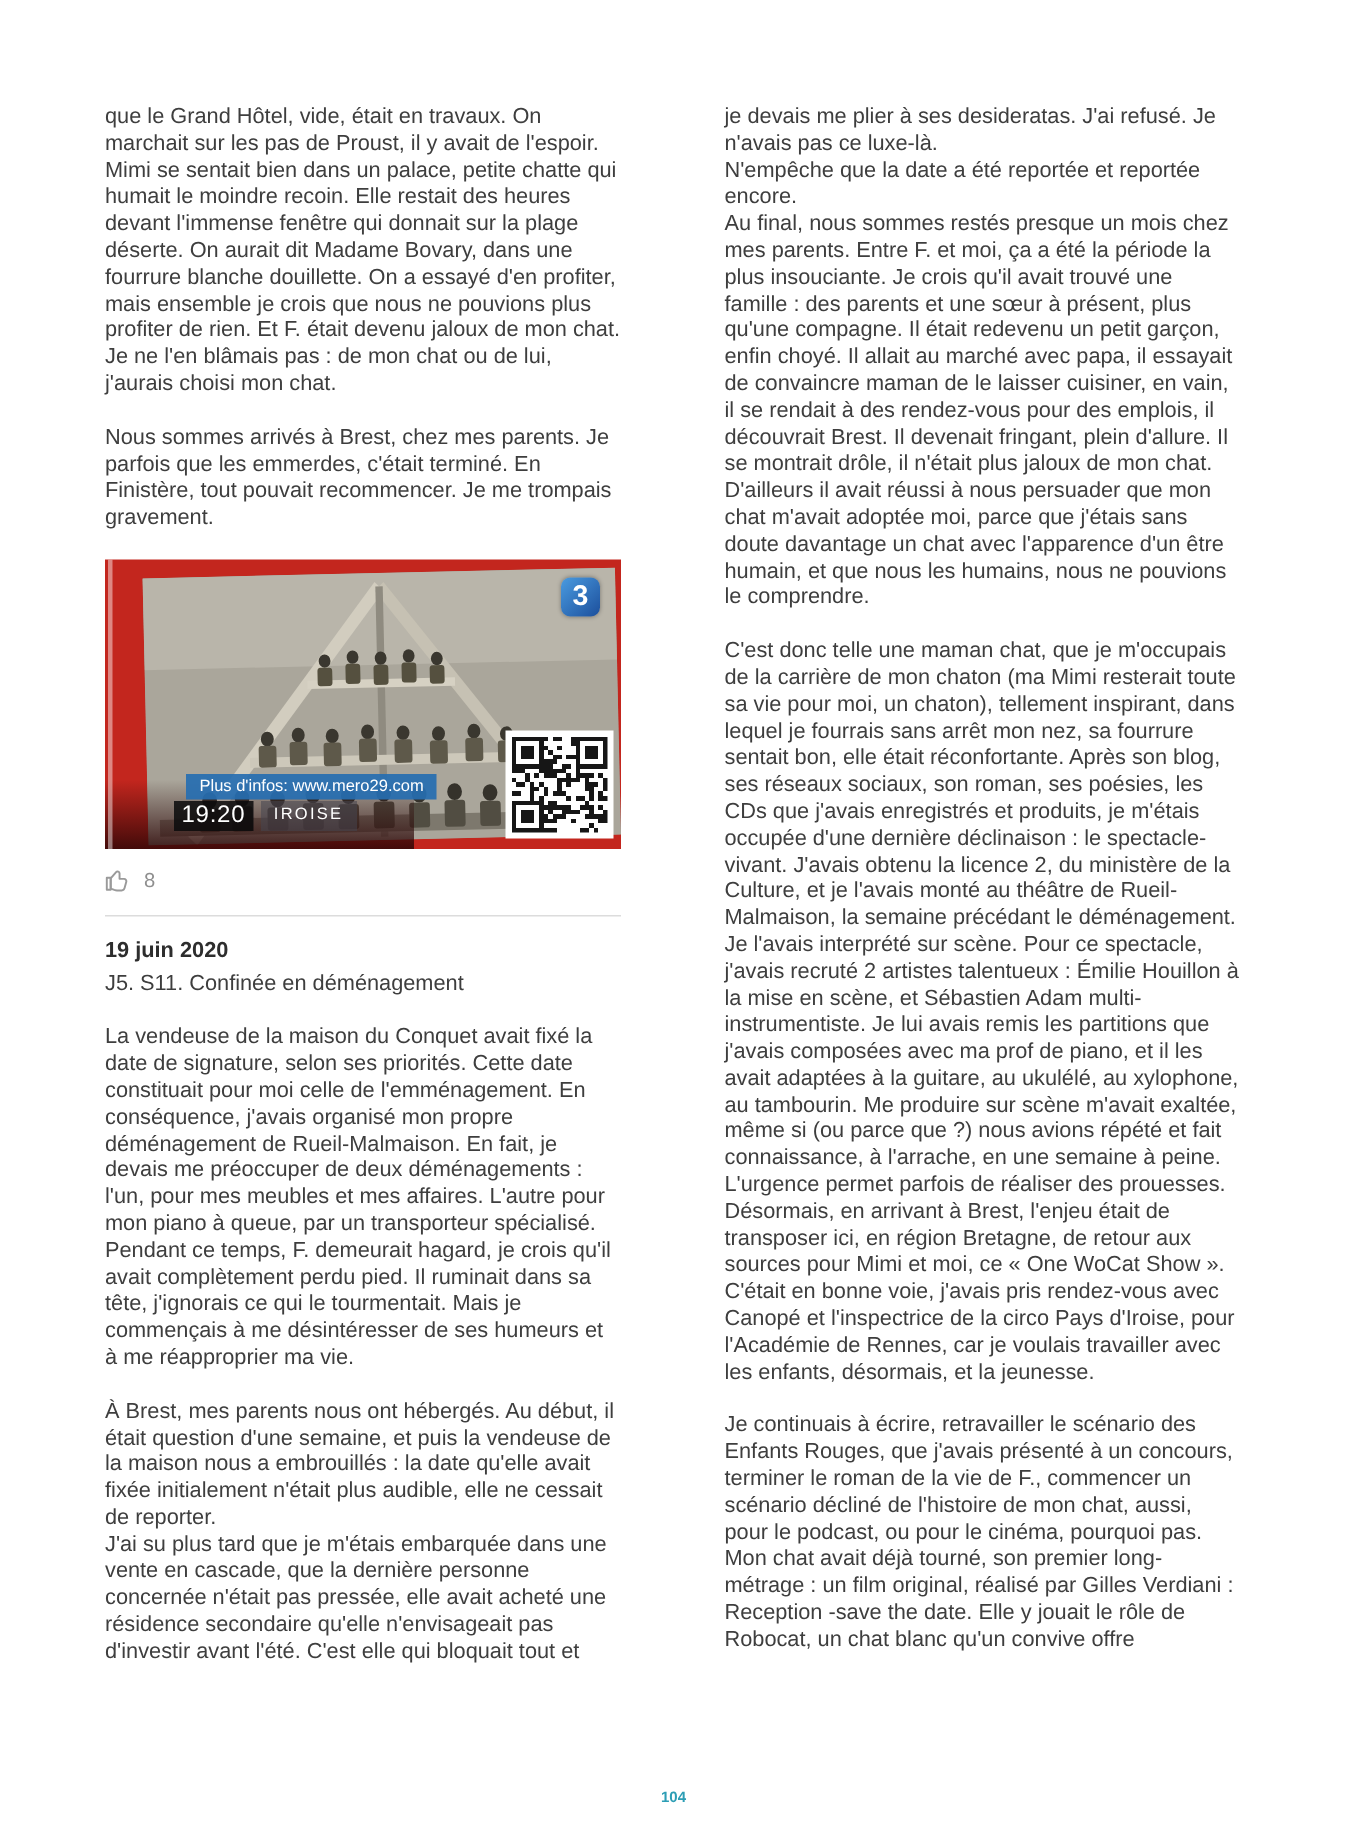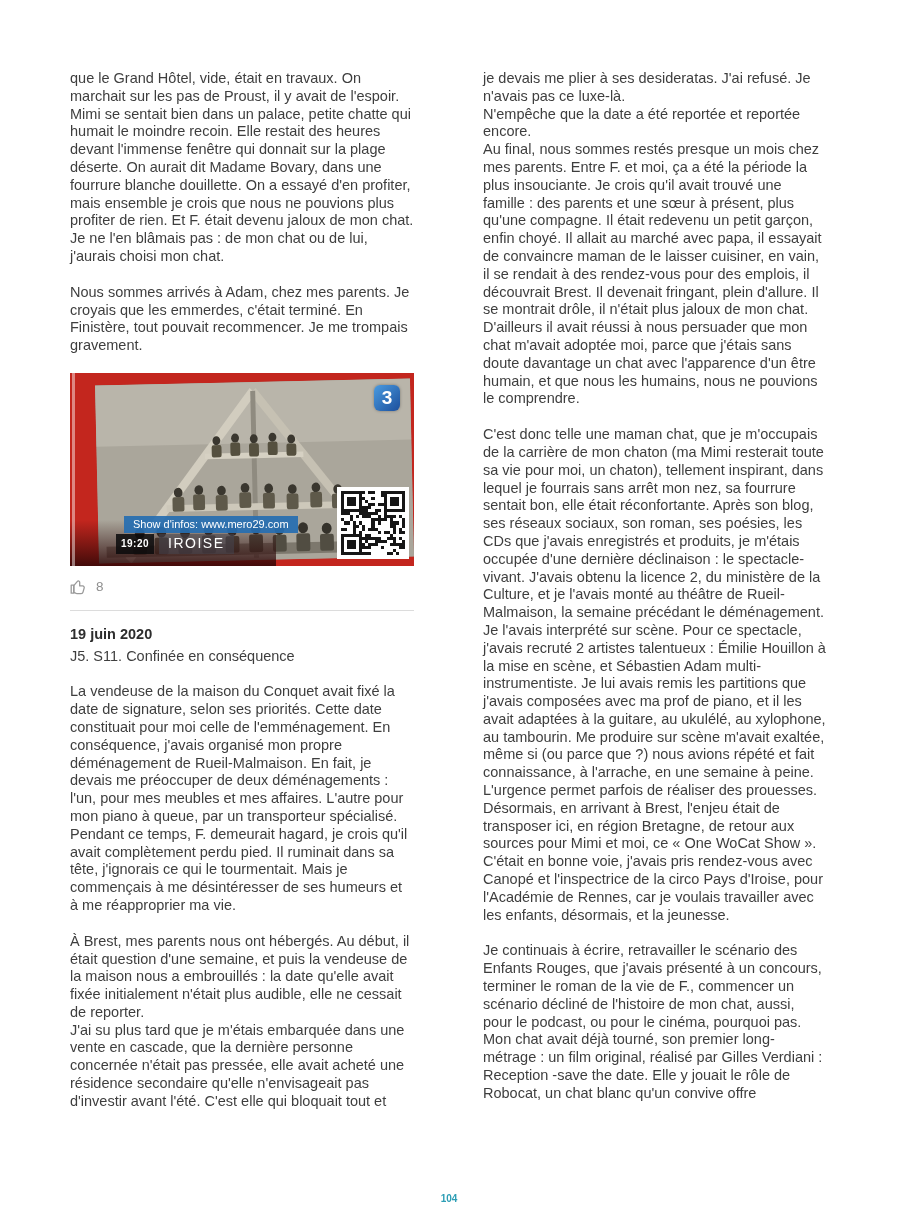--- a/index.html
+++ b/index.html
@@ -43,25 +43,25 @@
   .info-bar {
     position:absolute; left:54px; bottom:33px; z-index:4;
     background:rgba(38,110,177,.92); color:#fff;
     font-size:11px; line-height:15px; padding:1px 9px; white-space:nowrap;
   }
   .ticker {
     position:absolute; left:46px; bottom:12px; z-index:4;
     display:flex; align-items:center; gap:5px;
   }
   .ticker .time {
-    background:rgba(10,10,12,.85); color:#fff; font-size:10px;
-    font-weight:bold; padding:1px 5px; letter-spacing:.5px;
+    background:rgba(10,10,12,.85); color:#fff; font-size:16px;
+    font-weight:normal; padding:1px 5px; letter-spacing:.5px;
   }
   .ticker .region {
-    background:rgba(70,70,80,.55); color:#fff; font-size:14px;
+    background:rgba(70,70,80,.55); color:#fff; font-size:11px;
     letter-spacing:1.5px; padding:1px 9px;
   }
   .qr {
     position:absolute; right:5px; bottom:7px; width:72px; height:72px; z-index:5;
     background:#fff; padding:4px; box-sizing:border-box;
   }
   .qr svg { width:100%; height:100%; display:block; fill:#161616; }
 
   
   .likes {
@@ -83,21 +83,21 @@
 </style>
 </head>
 <body>
 
 <div class="page">
 
   <div class="columns">
 
     <div class="col">
       <p>que le Grand Hôtel, vide, était en travaux. On marchait sur les pas de Proust, il y avait de l'espoir. Mimi se sentait bien dans un palace, petite chatte qui humait le moindre recoin. Elle restait des heures devant l'immense fenêtre qui donnait sur la plage déserte. On aurait dit Madame Bovary, dans une fourrure blanche douillette. On a essayé d'en profiter, mais ensemble je crois que nous ne pouvions plus profiter de rien. Et F. était devenu jaloux de mon chat. Je ne l'en blâmais pas : de mon chat ou de lui, j'aurais choisi mon chat.</p>
-      <p>Nous sommes arrivés à Adam, chez mes parents. Je croyais que les emmerdes, c'était terminé. En Finistère, tout pouvait recommencer. Je me trompais gravement.</p>
+      <p>Nous sommes arrivés à Brest, chez mes parents. Je parfois que les emmerdes, c'était terminé. En Finistère, tout pouvait recommencer. Je me trompais gravement.</p>
 
       <figure class="media-frame" style="margin-left:0;margin-right:0;">
         <div class="photo">
           <svg viewBox="0 0 320 160" preserveAspectRatio="none" aria-hidden="true">
             <rect width="320" height="160" fill="#aaa69b"></rect>
             <rect width="320" height="55" fill="#b9b5aa"></rect>
             <line x1="160" y1="8" x2="30" y2="158" stroke="#d2cdbf" stroke-width="8"></line>
             <line x1="160" y1="8" x2="290" y2="158" stroke="#c6c1b3" stroke-width="8"></line>
             <line x1="160" y1="8" x2="160" y2="158" stroke="#8f8b80" stroke-width="5"></line>
             <line x1="8" y1="150" x2="312" y2="150" stroke="#7d786d" stroke-width="10"></line>
@@ -163,21 +163,21 @@
                 <rect x="177" y="138" width="14" height="15" rx="2"></rect>
                 <rect x="201" y="137" width="14" height="16" rx="2"></rect>
                 <rect x="225" y="138" width="14" height="15" rx="2"></rect>
                 <rect x="249" y="139" width="14" height="14" rx="2"></rect>
                 <rect x="271" y="139" width="14" height="14" rx="2"></rect>
             </g>
           </svg>
         </div>
         <div class="shade"></div>
         <div class="f3-logo">3</div>
-        <div class="info-bar">Show d'infos: www.mero29.com</div>
+        <div class="info-bar">Plus d'infos: www.mero29.com</div>
         <div class="ticker">
           <span class="time">19:20</span>
           <span class="region">IROISE</span>
         </div>
         <div class="qr">
             <svg viewBox="0 0 21 21" shape-rendering="crispEdges">
               <rect x="7" y="0" width="1" height="1"></rect>
               <rect x="9" y="0" width="1" height="1"></rect>
               <rect x="10" y="0" width="1" height="1"></rect>
               <rect x="13" y="0" width="1" height="1"></rect>
@@ -322,21 +322,21 @@
             <path d="M3.8 14.4l2.4.9c.6.2 1.2.3 1.8.3h3.1c.9 0 1.7-.6 1.9-1.5l1.2-4.2c.3-1-.5-2-1.5-2h-3V4.3c0-1.2-1.5-1.8-2.3-.9L3.8 7.6z"></path>
           </svg>
         </span>
         <span>8</span>
       </div>
 
       <div class="divider"></div>
 
       <h3 class="date-heading">19 juin 2020</h3>
 
-      <p>J5. S11. Confinée en conséquence</p>
+      <p>J5. S11. Confinée en déménagement</p>
       <p>La vendeuse de la maison du Conquet avait fixé la date de signature, selon ses priorités. Cette date constituait pour moi celle de l'emménagement. En conséquence, j'avais organisé mon propre déménagement de Rueil-Malmaison. En fait, je devais me préoccuper de deux déménagements : l'un, pour mes meubles et mes affaires. L'autre pour mon piano à queue, par un transporteur spécialisé. Pendant ce temps, F. demeurait hagard, je crois qu'il avait complètement perdu pied. Il ruminait dans sa tête, j'ignorais ce qui le tourmentait. Mais je commençais à me désintéresser de ses humeurs et à me réapproprier ma vie.</p>
       <p>À Brest, mes parents nous ont hébergés. Au début, il était question d'une semaine, et puis la vendeuse de la maison nous a embrouillés : la date qu'elle avait fixée initialement n'était plus audible, elle ne cessait de reporter.
 J'ai su plus tard que je m'étais embarquée dans une vente en cascade, que la dernière personne concernée n'était pas pressée, elle avait acheté une résidence secondaire qu'elle n'envisageait pas d'investir avant l'été. C'est elle qui bloquait tout et</p>
     </div>
 
     <div class="col">
       <p>je devais me plier à ses desideratas. J'ai refusé. Je n'avais pas ce luxe-là.
 N'empêche que la date a été reportée et reportée encore.
 Au final, nous sommes restés presque un mois chez mes parents. Entre F. et moi, ça a été la période la plus insouciante. Je crois qu'il avait trouvé une famille : des parents et une sœur à présent, plus qu'une compagne. Il était redevenu un petit garçon, enfin choyé. Il allait au marché avec papa, il essayait de convaincre maman de le laisser cuisiner, en vain, il se rendait à des rendez-vous pour des emplois, il découvrait Brest. Il devenait fringant, plein d'allure. Il se montrait drôle, il n'était plus jaloux de mon chat. D'ailleurs il avait réussi à nous persuader que mon chat m'avait adoptée moi, parce que j'étais sans doute davantage un chat avec l'apparence d'un être humain, et que nous les humains, nous ne pouvions le comprendre.</p>
       <p>C'est donc telle une maman chat, que je m'occupais de la carrière de mon chaton (ma Mimi resterait toute sa vie pour moi, un chaton), tellement inspirant, dans lequel je fourrais sans arrêt mon nez, sa fourrure sentait bon, elle était réconfortante. Après son blog, ses réseaux sociaux, son roman, ses poésies, les CDs que j'avais enregistrés et produits, je m'étais occupée d'une dernière déclinaison : le spectacle-vivant. J'avais obtenu la licence 2, du ministère de la Culture, et je l'avais monté au théâtre de Rueil-Malmaison, la semaine précédant le déménagement. Je l'avais interprété sur scène. Pour ce spectacle, j'avais recruté 2 artistes talentueux : Émilie Houillon à la mise en scène, et Sébastien Adam multi-instrumentiste. Je lui avais remis les partitions que j'avais composées avec ma prof de piano, et il les avait adaptées à la guitare, au ukulélé, au xylophone, au tambourin. Me produire sur scène m'avait exaltée, même si (ou parce que ?) nous avions répété et fait connaissance, à l'arrache, en une semaine à peine. L'urgence permet parfois de réaliser des prouesses. Désormais, en arrivant à Brest, l'enjeu était de transposer ici, en région Bretagne, de retour aux sources pour Mimi et moi, ce « One WoCat Show ». C'était en bonne voie, j'avais pris rendez-vous avec Canopé et l'inspectrice de la circo Pays d'Iroise, pour l'Académie de Rennes, car je voulais travailler avec les enfants, désormais, et la jeunesse.</p>

